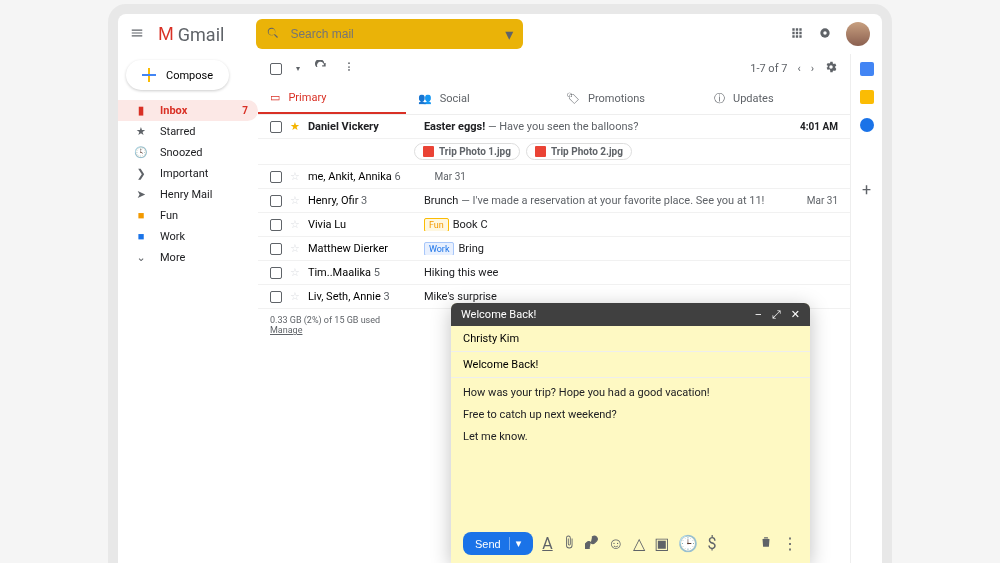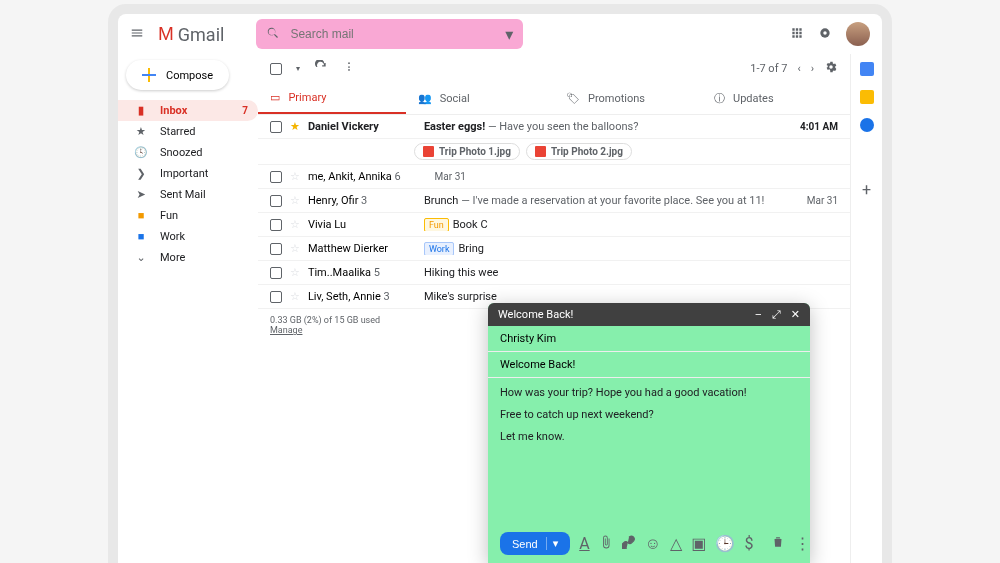--- a/index.html
+++ b/index.html
@@ -3,21 +3,21 @@
 <meta charset="utf-8">
 <style>
   * { box-sizing: border-box; margin: 0; padding: 0; }
   body { font-family: Roboto, Arial, sans-serif; background: #f5f5f5; width: 1000px; height: 563px; overflow: hidden; position: relative; }
   .laptop { position: absolute; top: 14px; left: 118px; right: 118px; bottom: 0; background: #fff; border-radius: 8px 8px 0 0; box-shadow: 0 0 0 10px #e8e8e8; overflow: hidden; }
   .header { height: 40px; display: flex; align-items: center; padding: 0 12px; gap: 10px; }
   .menu-icon { width: 18px; cursor: pointer; color: #5f6368; }
   .logo { display: flex; align-items: center; gap: 4px; }
   .logo-m { font-size: 19px; font-weight: 500; color: #d93025; font-family: 'Product Sans', Arial; }
   .logo-txt { font-size: 18px; color: #5f6368; }
-  .search { flex: 1; max-width: 470px; margin-left: 22px; background: #f9a8d4; border-radius: 6px; height: 30px; display: flex; align-items: center; padding: 0 10px; gap: 10px; color: #5f6368; }
+  .search { flex: 1; max-width: 470px; margin-left: 22px; background: #eab308; border-radius: 6px; height: 30px; display: flex; align-items: center; padding: 0 10px; gap: 10px; color: #5f6368; }
   .search input { border: none; background: transparent; flex: 1; font-size: 12px; outline: none; }
   .spacer { flex: 1; }
   .hdr-icons { display: flex; align-items: center; gap: 14px; color: #5f6368; }
   .avatar { width: 24px; height: 24px; border-radius: 50%; background: linear-gradient(#c8a080,#8b6050); }
   .body { display: flex; height: calc(100% - 40px); }
   .sidebar { width: 140px; padding-top: 6px; font-size: 11px; }
   .compose { margin: 0 0 10px 8px; padding: 8px 16px; border-radius: 20px; box-shadow: 0 1px 3px rgba(0,0,0,.2); display: inline-flex; align-items: center; gap: 10px; background: #fff; cursor: pointer; }
   .plus { width: 14px; height: 14px; position: relative; }
   .plus::before, .plus::after { content: ''; position: absolute; background: #34a853; }
   .plus::before { left: 6px; top: 0; width: 2px; height: 14px; background: #fbbc04; }
@@ -49,21 +49,21 @@
   .row.unread .date { font-weight: 700; color: #202124; }
   .chips { display: flex; gap: 6px; padding: 4px 0 4px 156px; font-weight: bold; }
   .chip { display: flex; align-items: center; gap: 5px; border: 1px solid #ddd; border-radius: 10px; padding: 2px 8px; font-size: 10px; color: #5f6368; }
   .chip .ic { width: 11px; height: 11px; background: #ea4335; border-radius: 1px; }
   .lbl { font-size: 9px; padding: 1px 4px; border-radius: 2px; margin-right: 4px; }
   .lbl.fun { background: #fef7e0; color: #f29900; border: .5px solid #fbbc04; }
   .lbl.work { background: #e8f0fe; color: #1a73e8; border: .5px solid #a8c7fa; }
   .storage { font-size: 9px; color: #5f6368; padding: 6px 12px; }
   .storage a { color: #5f6368; text-decoration: underline; }
   
-  .compose-win { position: absolute; right: 40px; bottom: 0; width: 322px; height: 260px; background: #86efac; box-shadow: 0 4px 20px rgba(0,0,0,.25); border-radius: 6px 6px 0 0; display: flex; flex-direction: column; }
+  .compose-win { position: absolute; right: 40px; bottom: 0; width: 359px; height: 260px; background: #fef9c3; box-shadow: 0 4px 20px rgba(0,0,0,.25); border-radius: 6px 6px 0 0; display: flex; flex-direction: column; }
   .cw-hdr { background: #404040; color: #fff; font-size: 11px; padding: 5px 10px; border-radius: 6px 6px 0 0; display: flex; align-items: center; }
   .cw-hdr .r { margin-left: auto; display: flex; gap: 10px; }
   .cw-field { padding: 6px 12px; border-bottom: 1px solid #eee; font-size: 11px; }
   .cw-body { flex: 1; padding: 8px 12px; font-size: 11px; color: #202124; }
   .cw-body p { margin-bottom: 9px; }
   .cw-foot { display: flex; align-items: center; padding: 8px 12px; gap: 9px; color: #5f6368; }
   .send { background: #1a73e8; color: #fff; border: none; padding: 5px 12px; border-radius: 8px; font-size: 11px; display: flex; align-items: center; }
   .send .dd { border-left: 1px solid rgba(255,255,255,.4); margin-left: 8px; padding-left: 6px; }
   svg { width: 14px; height: 14px; }
 </style>
@@ -123,21 +123,21 @@
           <div class="nav-item">
             <span class="nav-icon" style="">🕓</span>
             <span>Snoozed</span>
           </div>
           <div class="nav-item">
             <span class="nav-icon" style="">❯</span>
             <span>Important</span>
           </div>
           <div class="nav-item">
             <span class="nav-icon" style="">➤</span>
-            <span>Sent Mail</span>
+            <span>Henry Mail</span>
           </div>
           <div class="nav-item">
             <span class="nav-icon" style="color:#f29900">■</span>
             <span>Fun</span>
           </div>
           <div class="nav-item">
             <span class="nav-icon" style="color:#1a73e8">■</span>
             <span>Work</span>
           </div>
           <div class="nav-item">

